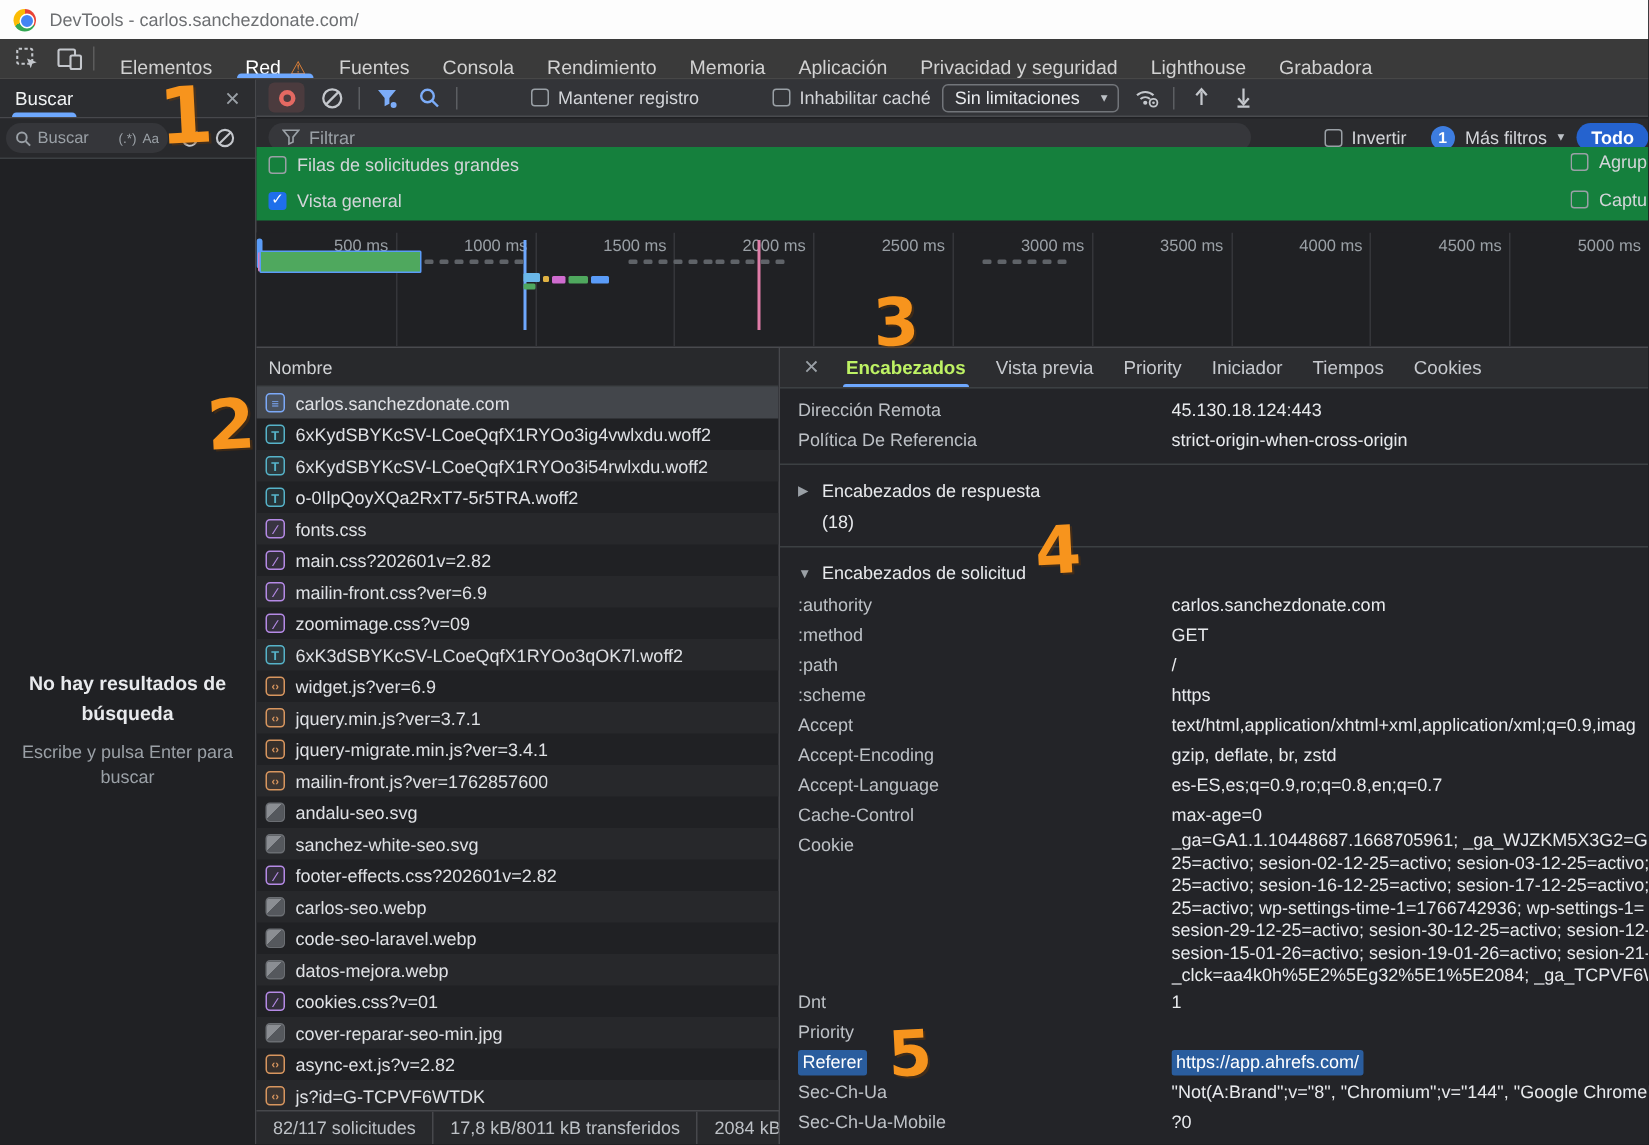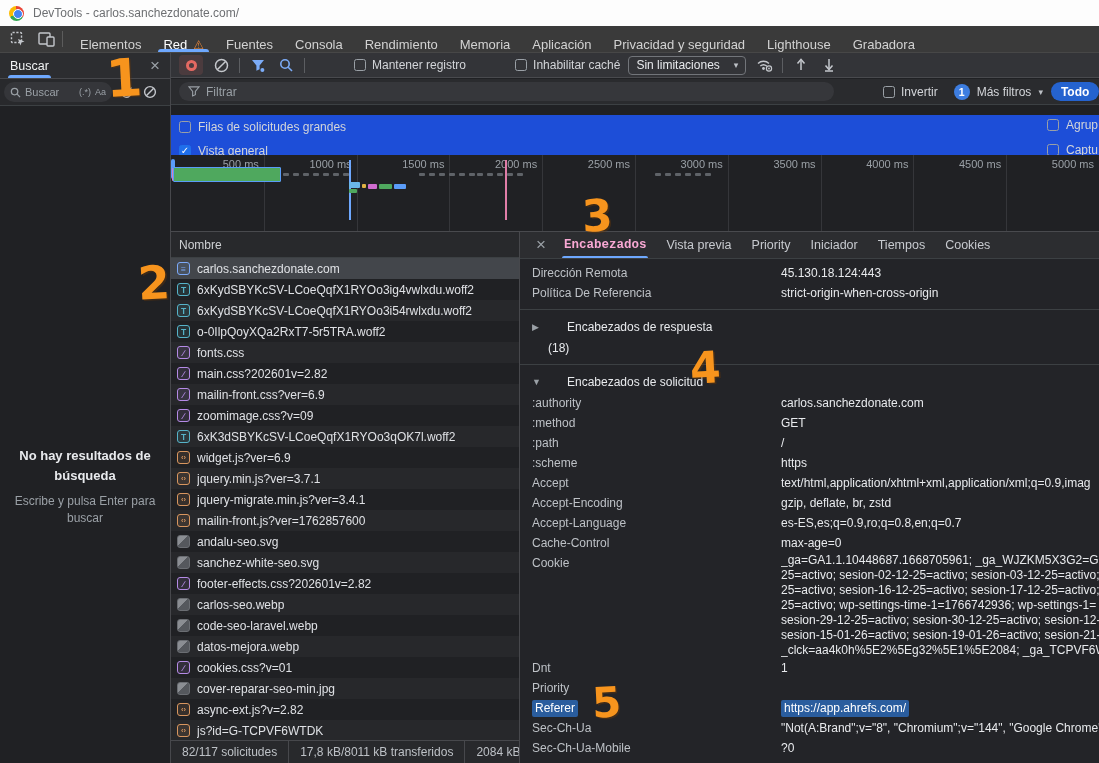--- a/index.html
+++ b/index.html
@@ -76,21 +76,21 @@
   .filter-pill-input input { flex:1; background:transparent; border:none; outline:none; color:#e8eaed; font-size:12px; }
   .filter-pill-input input::placeholder { color:#9aa0a6; }
   .badge { min-width:16px; height:16px; border-radius:8px; background:#3d7de0; color:#fff; font-size:10.5px;
     display:flex; align-items:center; justify-content:center; padding:0 4px; font-weight:bold; }
   .more-filters { display:flex; align-items:center; gap:7px; color:#d3d5d9; font-size:12px; cursor:pointer; white-space:nowrap;}
   .todo-pill { background:#2563cf; color:#fff; font-size:12px; font-weight:bold; border-radius:10px;
     height:19px; display:flex; align-items:center; padding:0 10px; cursor:pointer; }
   .cut-pill { width:10px; height:19px; border:1px solid #5f6368; border-right:none; border-radius:10px 0 0 10px; }
 
   
-  .options-zone { position:absolute; left:171px; top:115px; width:928px; height:49px; background:#1d4ed8; }
+  .options-zone { position:absolute; left:171px; top:98px; width:928px; height:49px; background:#15803d; }
   .opt-row { height:24px; display:flex; align-items:center; padding:0 8px; gap:7px; }
   .opt-right { position:absolute; right:0; width:52px; overflow:hidden; display:flex; align-items:center; gap:7px; }
   .opt-right.r1 { top:3px; } .opt-right.r2 { top:28px; }
 
   
   .timeline { position:absolute; left:171px; top:155px; width:928px; height:77px; background:#202124;
     border-bottom:1px solid #494a4e; overflow:hidden; }
   .tl-grid { position:absolute; top:0; bottom:0; width:1px; background:#35363a; }
   .tl-label { position:absolute; top:3px; font-size:11px; color:#9aa0a6; width:70px; text-align:right; }
   .tl-bar { position:absolute; border-radius:1px; }
@@ -122,34 +122,34 @@
   .status-item { color:#bdc1c6; font-size:12px; padding:0 11px; white-space:nowrap; border-right:1px solid #47484c;
     height:100%; display:flex; align-items:center; }
 
   
   .details { position:absolute; left:520px; top:232px; width:579px; height:531px; background:#232428; overflow:hidden; }
   .det-tabs { height:27px; background:#2c2d30; border-bottom:1px solid #3c4043; display:flex; align-items:stretch;
     padding-left:8px; }
   .det-close { display:flex; align-items:center; color:#9aa0a6; font-size:17px; padding:0 8px; cursor:pointer; }
   .det-tab { display:flex; align-items:center; padding:0 10px; font-size:12.5px; color:#c7cacf; position:relative;
     cursor:pointer; white-space:nowrap; }
-  .det-tab.active { color:#f9a8d4; font-weight:bold;font-family:Liberation Mono, monospace; }
+  .det-tab.active { color:#bef264; font-weight:bold; }
   .det-tab.active::after { content:""; position:absolute; left:8px; right:8px; bottom:0; height:2.5px;
     border-radius:2px 2px 0 0; background:#6ea8fe; }
   .det-body { padding:4px 0 0 0; }
   .kvrow { display:flex; padding-left:12px; min-height:20px; line-height:20px; }
   .kname { flex:0 0 249px; color:#bdc1c6; font-size:12px; white-space:nowrap; overflow:hidden; }
   .kval { flex:1; color:#e8eaed; font-size:12px; white-space:nowrap; overflow:hidden; }
   .kval .vline { line-height:15px; height:15px; white-space:nowrap; overflow:hidden; }
   .hl-name, .hl-val { background:#2a5d9e; color:#fff; padding:0 3px; border-radius:2px; display:inline-block;
     line-height:17px; }
   .det-hr { border-top:1px solid #3c4043; margin:6px 0; }
   .sec-row { display:flex; align-items:center; padding-left:12px; height:22px; cursor:pointer; }
   .sec-row .tri { color:#9aa0a6; font-size:9px; width:16px; }
-  .sec-row .sec-label { color:#e8eaed; font-size:12px;margin-left:19px; }
+  .sec-row .sec-label { color:#e8eaed; font-size:12px; }
   .count-row { padding-left:28px; height:20px; line-height:20px; color:#e8eaed; font-size:12px; }
 
   
   .annotation { position:absolute; color:#f7941d; font-weight:bold; font-size:46px; z-index:60;
     transform:rotate(-3deg); text-shadow:1.5px 1.5px 0 rgba(120,60,0,.35); font-family:"DejaVu Sans",sans-serif; }
 
   svg { display:block; }
 </style>
 </head>
 <body>

